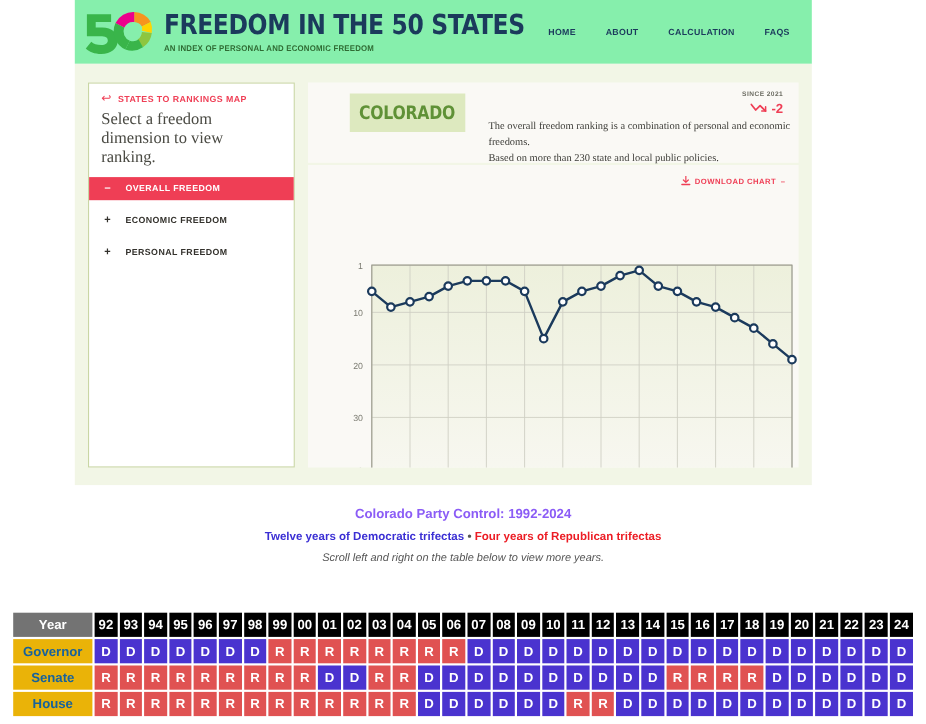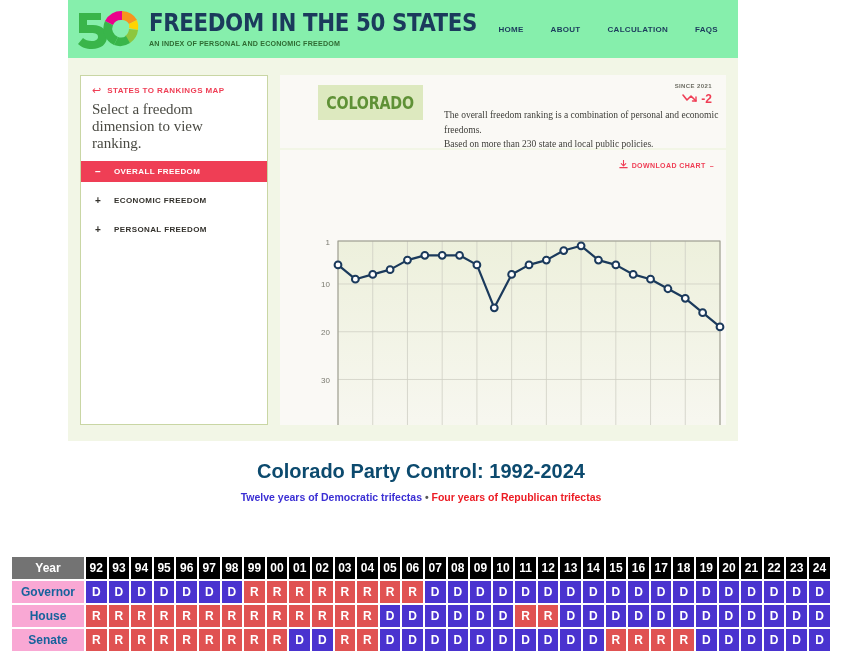--- a/index.html
+++ b/index.html
@@ -114,21 +114,21 @@
   }
   .dl-link{
     position:absolute;right:12px;top:10px;display:flex;align-items:center;gap:4px;
     color:#ef3e55;font-weight:bold;font-size:7px;letter-spacing:0.4px;
   }
   .chart-holder{position:absolute;left:0;top:0;width:446px;height:275px;}
 
   
   .party{position:absolute;left:0;top:460px;width:842px;}
   .party-title{
-    text-align:center;font-weight:bold;font-size:20px;color:#0c4a6e;
+    text-align:center;font-weight:bold;font-size:12px;color:#8b5cf6;
     font-family:"Liberation Sans",sans-serif;
   }
   .party-sub{
     text-align:center;font-size:10.5px;font-weight:bold;margin-top:8px;
   }
   .party-sub .dem{color:#3b2fd4;}
   .party-sub .dot{color:#555;font-weight:bold;}
   .party-sub .rep{color:#ec1c24;}
   .party-scroll{
     text-align:center;font-size:10px;font-style:italic;color:#555;margin-top:8px;
@@ -140,21 +140,21 @@
     border-collapse:separate;border-spacing:2px;
     table-layout:fixed;
   }
   .ptable td{
     height:22px;text-align:center;vertical-align:middle;
     font-weight:bold;font-size:12px;padding:0;
   }
   .hdr-year{background:#000000;color:#ffffff;font-size:12px;}
   .hdr-corner{background:#737373;color:#ffffff;font-size:13px;width:72px;}
   .rowlab{
-    background:#f9a8d4;color:#17629c;font-size:13px;width:72px;
+    background:#eab308;color:#17629c;font-size:13px;width:72px;
     text-align:center;
   }
   .cell-D{background:#4a33cf;color:#ffffff;}
   .cell-R{background:#e05252;color:#ffffff;}
 </style>
 </head>
 <body>
 
 <div class="page">
 
@@ -344,20 +344,21 @@
 
   </div>
 
   <div class="party">
     <div class="party-title">Colorado Party Control: 1992-2024</div>
     <div class="party-sub">
       <span class="dem">Twelve years of Democratic trifectas</span>
       <span class="dot">•</span>
       <span class="rep">Four years of Republican trifectas</span>
     </div>
+    <div class="party-scroll">Scroll left and right on the table below to view more years.</div>
 
     <table class="ptable">
       <tbody id="ptable-body">
           <tr>
             <td class="hdr-corner">Year</td>
             <td class="hdr-year">92</td>
             <td class="hdr-year">93</td>
             <td class="hdr-year">94</td>
             <td class="hdr-year">95</td>
             <td class="hdr-year">96</td>
@@ -420,84 +421,84 @@
             <td class="cell-D">D</td>
             <td class="cell-D">D</td>
             <td class="cell-D">D</td>
             <td class="cell-D">D</td>
             <td class="cell-D">D</td>
             <td class="cell-D">D</td>
             <td class="cell-D">D</td>
             <td class="cell-D">D</td>
           </tr>
           <tr>
-            <td class="rowlab">House</td>
-            <td class="cell-R">R</td>
-            <td class="cell-R">R</td>
-            <td class="cell-R">R</td>
-            <td class="cell-R">R</td>
-            <td class="cell-R">R</td>
-            <td class="cell-R">R</td>
-            <td class="cell-R">R</td>
-            <td class="cell-R">R</td>
-            <td class="cell-R">R</td>
-            <td class="cell-R">R</td>
-            <td class="cell-R">R</td>
-            <td class="cell-R">R</td>
-            <td class="cell-R">R</td>
-            <td class="cell-D">D</td>
-            <td class="cell-D">D</td>
-            <td class="cell-D">D</td>
-            <td class="cell-D">D</td>
-            <td class="cell-D">D</td>
-            <td class="cell-D">D</td>
-            <td class="cell-R">R</td>
-            <td class="cell-R">R</td>
-            <td class="cell-D">D</td>
-            <td class="cell-D">D</td>
-            <td class="cell-D">D</td>
-            <td class="cell-D">D</td>
-            <td class="cell-D">D</td>
-            <td class="cell-D">D</td>
+            <td class="rowlab">Senate</td>
+            <td class="cell-R">R</td>
+            <td class="cell-R">R</td>
+            <td class="cell-R">R</td>
+            <td class="cell-R">R</td>
+            <td class="cell-R">R</td>
+            <td class="cell-R">R</td>
+            <td class="cell-R">R</td>
+            <td class="cell-R">R</td>
+            <td class="cell-R">R</td>
+            <td class="cell-D">D</td>
+            <td class="cell-D">D</td>
+            <td class="cell-R">R</td>
+            <td class="cell-R">R</td>
+            <td class="cell-D">D</td>
+            <td class="cell-D">D</td>
+            <td class="cell-D">D</td>
+            <td class="cell-D">D</td>
+            <td class="cell-D">D</td>
+            <td class="cell-D">D</td>
+            <td class="cell-D">D</td>
+            <td class="cell-D">D</td>
+            <td class="cell-D">D</td>
+            <td class="cell-D">D</td>
+            <td class="cell-R">R</td>
+            <td class="cell-R">R</td>
+            <td class="cell-R">R</td>
+            <td class="cell-R">R</td>
             <td class="cell-D">D</td>
             <td class="cell-D">D</td>
             <td class="cell-D">D</td>
             <td class="cell-D">D</td>
             <td class="cell-D">D</td>
             <td class="cell-D">D</td>
           </tr>
           <tr>
-            <td class="rowlab">Senate</td>
-            <td class="cell-R">R</td>
-            <td class="cell-R">R</td>
-            <td class="cell-R">R</td>
-            <td class="cell-R">R</td>
-            <td class="cell-R">R</td>
-            <td class="cell-R">R</td>
-            <td class="cell-R">R</td>
-            <td class="cell-R">R</td>
-            <td class="cell-R">R</td>
-            <td class="cell-D">D</td>
-            <td class="cell-D">D</td>
-            <td class="cell-R">R</td>
-            <td class="cell-R">R</td>
-            <td class="cell-D">D</td>
-            <td class="cell-D">D</td>
-            <td class="cell-D">D</td>
-            <td class="cell-D">D</td>
-            <td class="cell-D">D</td>
-            <td class="cell-D">D</td>
-            <td class="cell-D">D</td>
-            <td class="cell-D">D</td>
-            <td class="cell-D">D</td>
-            <td class="cell-D">D</td>
-            <td class="cell-R">R</td>
-            <td class="cell-R">R</td>
-            <td class="cell-R">R</td>
-            <td class="cell-R">R</td>
+            <td class="rowlab">House</td>
+            <td class="cell-R">R</td>
+            <td class="cell-R">R</td>
+            <td class="cell-R">R</td>
+            <td class="cell-R">R</td>
+            <td class="cell-R">R</td>
+            <td class="cell-R">R</td>
+            <td class="cell-R">R</td>
+            <td class="cell-R">R</td>
+            <td class="cell-R">R</td>
+            <td class="cell-R">R</td>
+            <td class="cell-R">R</td>
+            <td class="cell-R">R</td>
+            <td class="cell-R">R</td>
+            <td class="cell-D">D</td>
+            <td class="cell-D">D</td>
+            <td class="cell-D">D</td>
+            <td class="cell-D">D</td>
+            <td class="cell-D">D</td>
+            <td class="cell-D">D</td>
+            <td class="cell-R">R</td>
+            <td class="cell-R">R</td>
+            <td class="cell-D">D</td>
+            <td class="cell-D">D</td>
+            <td class="cell-D">D</td>
+            <td class="cell-D">D</td>
+            <td class="cell-D">D</td>
+            <td class="cell-D">D</td>
             <td class="cell-D">D</td>
             <td class="cell-D">D</td>
             <td class="cell-D">D</td>
             <td class="cell-D">D</td>
             <td class="cell-D">D</td>
             <td class="cell-D">D</td>
           </tr>
         </tbody>
     </table>
   </div>

